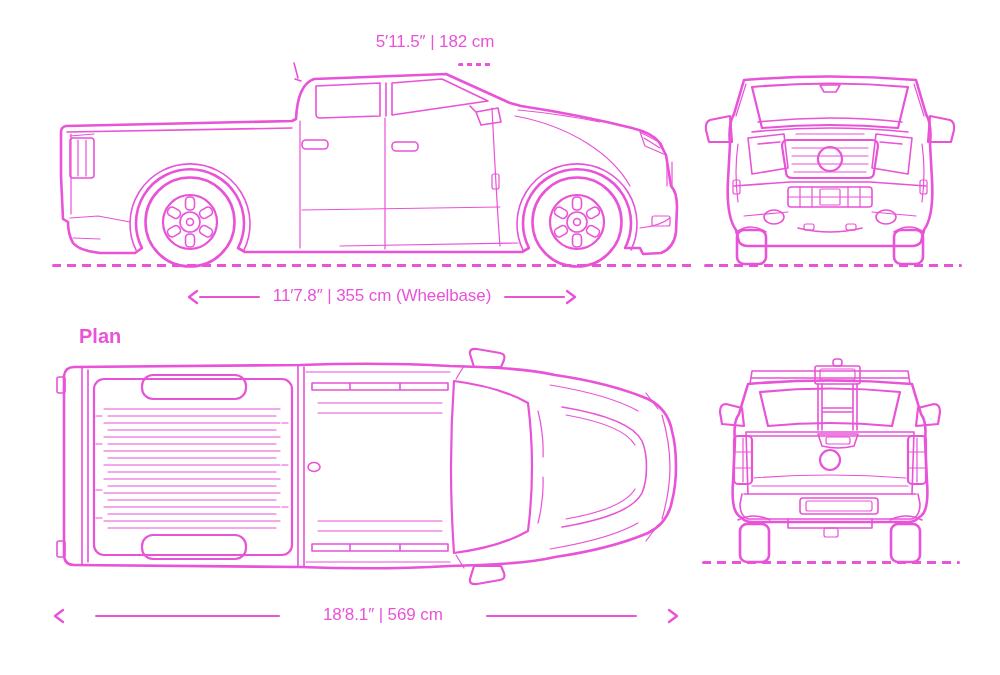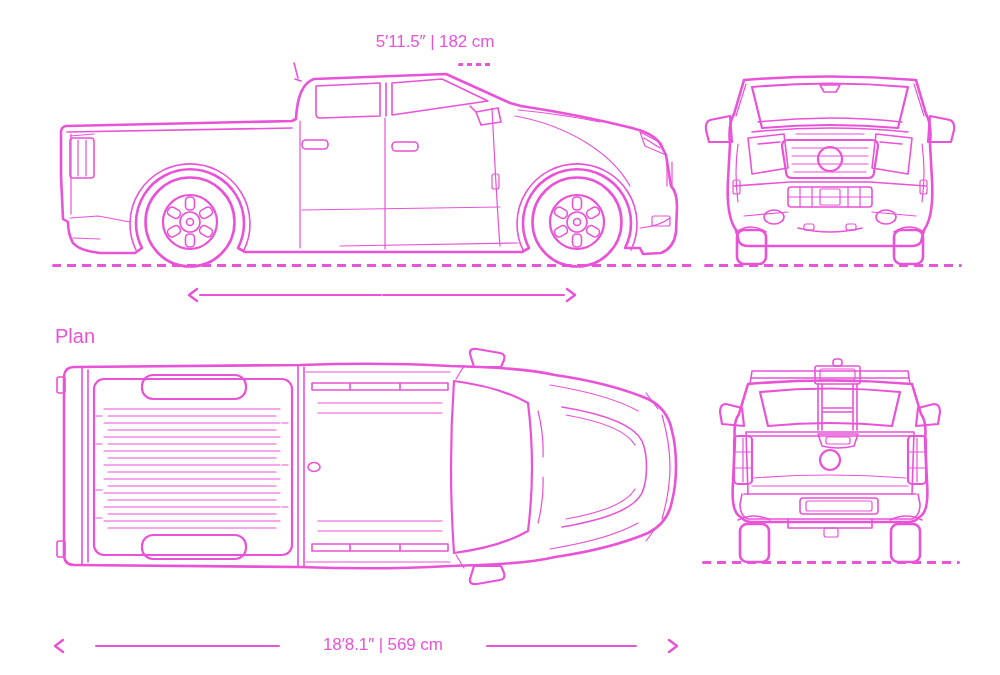--- a/index.html
+++ b/index.html
@@ -26,21 +26,21 @@
   .dim-label, .dim .txt {
     color: var(--accent); font-size: 17px; letter-spacing: -0.1px; white-space: nowrap;
   }
   .dim-label { position: absolute; text-align: center; }
   .dim { position: absolute; display: flex; align-items: center; }
   .dim .ln { flex: 1 1 auto; height: 2.4px; background: var(--accent); border-radius: 2px; }
   .dim .ln.fixed { flex: 0 0 185px; }
   .dim .txt { padding: 0 13px; transform: translateY(-1px); }
   .chev { flex: 0 0 auto; }
   .chev polyline { stroke: var(--accent); fill: none; stroke-width: 2.4; stroke-linecap: round; stroke-linejoin: round; }
-  .section-label { position: absolute; color: var(--accent); font-size: 20px; font-weight: 400; }
+  .section-label { position: absolute; color: var(--accent); font-size: 20px; font-weight: 700; margin-left: 24px; }
 </style>
 </head>
 <body style="background: rgb(255, 255, 255);">
 
 <div class="canvas">
 
   <svg class="art" style="left:40px; top:58px;" width="660" height="215" viewBox="0 0 660 215">
 
     <path class="sw3" d="M26,68 L252,63 L256,61 C257,40 262,25 274,21 L406,16 L470,45 L481,48
       Q540,57 592,70 Q612,75 619,84 L626,97 L631,128 Q637,134 637,149 L636,174 Q634,190 621,195
@@ -226,30 +226,31 @@
   <div class="ground" style="left:702px; top:561px; width:258px;"></div>
 
   <div class="dim-label" style="left:340px; top:32px; width:190px;">5′11.5″ | 182 cm</div>
   <div class="roof-dash" style="left:458px; top:63px; width:34px;"></div>
 
   <div class="dim" style="left:186px; top:287px; width:392px;">
     <svg class="chev" width="13" height="16" viewBox="0 0 13 16">
         <polyline points="11,2 3,8 11,14"></polyline>
       </svg>
     <div class="ln"></div>
+    <span class="txt">11′7.8″ | 355 cm (Wheelbase)</span>
     <div class="ln"></div>
     <svg class="chev" width="13" height="16" viewBox="0 0 13 16">
         <polyline points="2,2 10,8 2,14"></polyline>
       </svg>
   </div>
 
 
   <div class="section-label" style="left:55px; top:325px;">Plan</div>
 
-  <div class="dim" style="left:52px; top:636px; width:628px;gap:30px;">
+  <div class="dim" style="left:52px; top:606px; width:628px;gap:30px;">
     <svg class="chev" width="13" height="16" viewBox="0 0 13 16">
         <polyline points="11,2 3,8 11,14"></polyline>
       </svg>
     <div class="ln fixed"></div>
     <span class="txt">18′8.1″ | 569 cm</span>
     <div class="ln"></div>
     <svg class="chev" width="13" height="16" viewBox="0 0 13 16">
         <polyline points="2,2 10,8 2,14"></polyline>
       </svg>
   </div>

